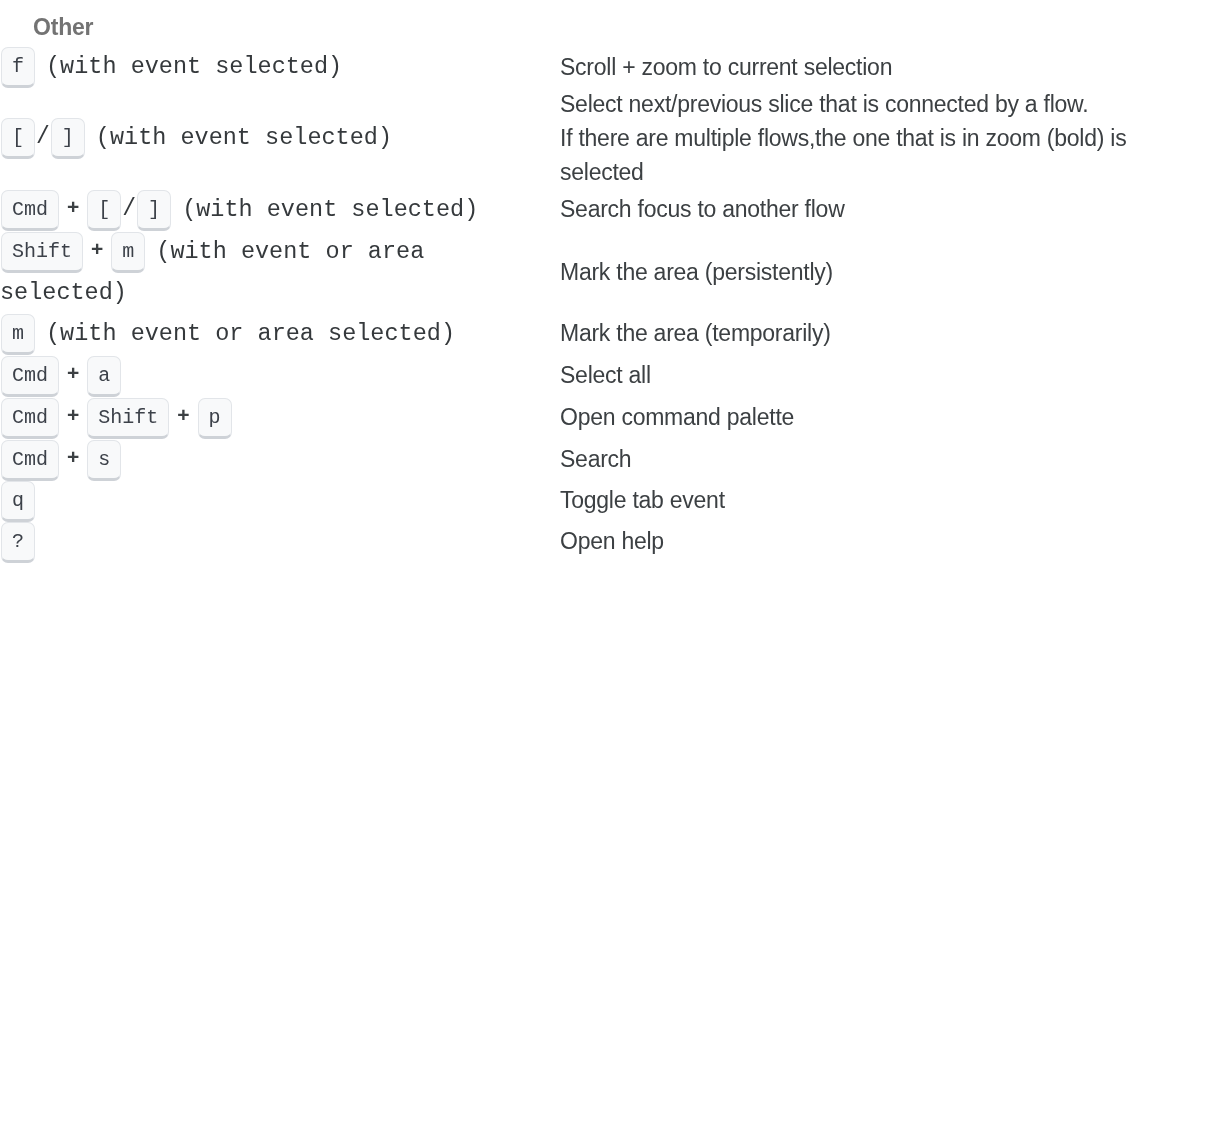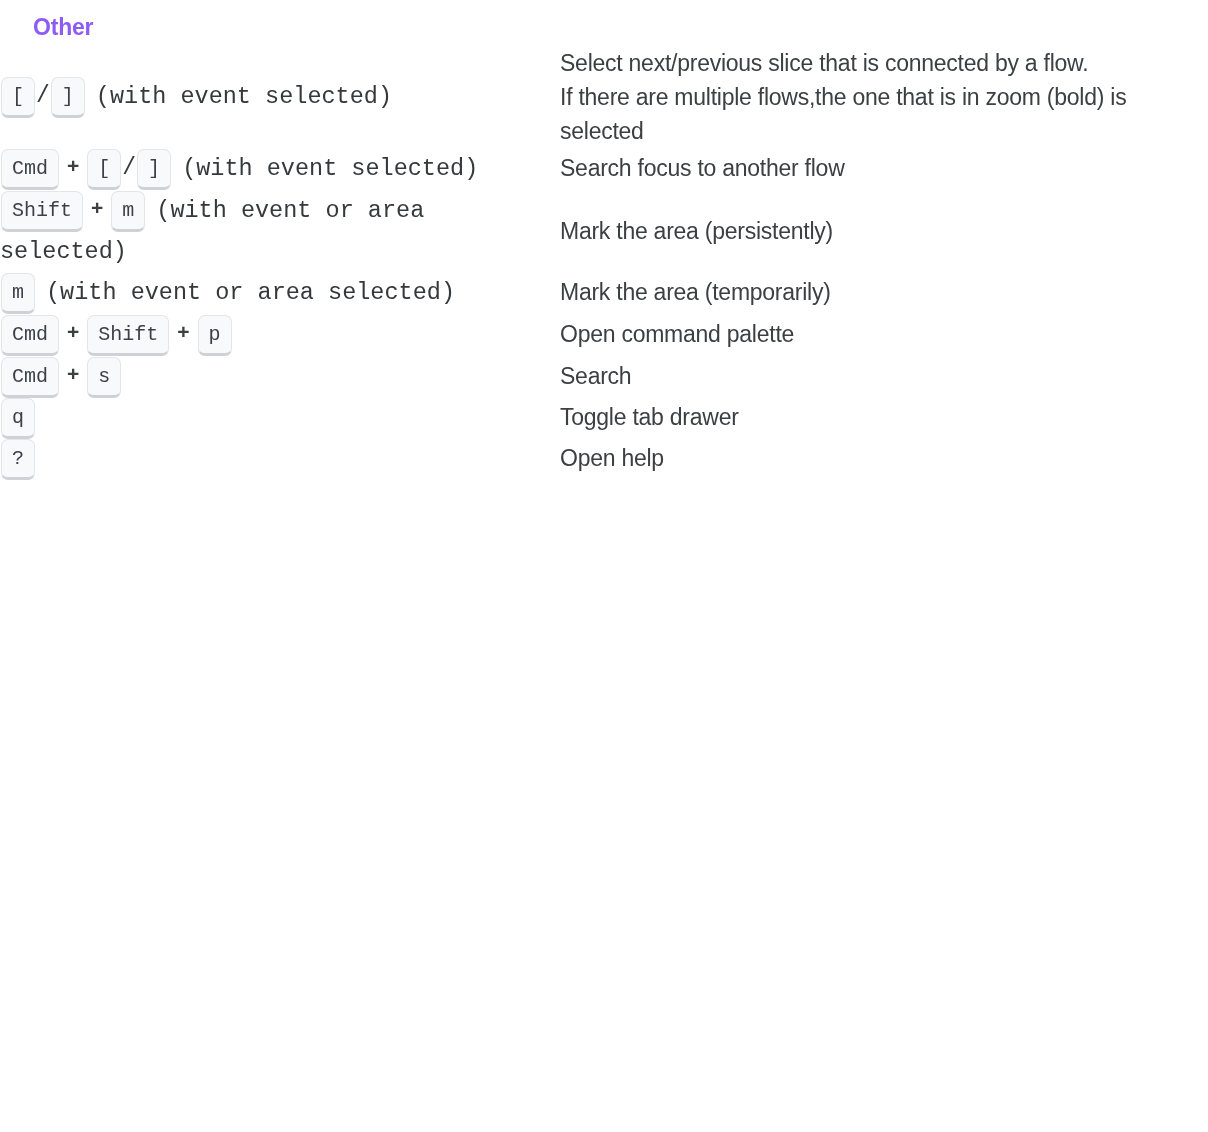--- a/index.html
+++ b/index.html
@@ -18,21 +18,21 @@
     position: relative;
     width: 1208px;
     padding-top: 14px;
     box-sizing: border-box;
   }
 
   .section-title {
     font-family: "Liberation Sans", sans-serif;
     font-size: 23px;
     font-weight: bold;
-    color: #8b5cf6;
+    color: #737373;
     margin: 0 0 6px 33px;
     letter-spacing: -0.2px;
   }
 
   table.shortcut-table {
     width: 1208px;
     border-collapse: collapse;
     table-layout: fixed;
   }
 
@@ -116,20 +116,30 @@
 <body>
 
 <div class="help-panel">
 
   <h2 class="section-title">Other</h2>
 
   <table class="shortcut-table">
     <tbody>
         <tr>
           <td class="keys-cell">
+            <div class="keys-line"><kbd class="key">f</kbd><span class="note">(with event selected)</span></div>
+          </td>
+          <td class="desc-cell">
+            <div class="desc">
+              <span class="desc-para">Scroll + zoom to current selection</span>
+            </div>
+          </td>
+        </tr>
+        <tr>
+          <td class="keys-cell">
             <div class="keys-line"><kbd class="key">[</kbd><span class="slash">/</span><kbd class="key">]</kbd><span class="note">(with event selected)</span></div>
           </td>
           <td class="desc-cell">
             <div class="desc">
               <span class="desc-para">Select next/previous slice that is connected by a flow.</span>
               <span class="desc-para">If there are multiple flows,the one that is in zoom (bold) is selected</span>
             </div>
           </td>
         </tr>
         <tr>
@@ -157,20 +167,30 @@
             <div class="keys-line"><kbd class="key">m</kbd><span class="note">(with event or area selected)</span></div>
           </td>
           <td class="desc-cell">
             <div class="desc">
               <span class="desc-para">Mark the area (temporarily)</span>
             </div>
           </td>
         </tr>
         <tr>
           <td class="keys-cell">
+            <div class="keys-line"><kbd class="key">Cmd</kbd><span class="plus">+</span><kbd class="key">a</kbd></div>
+          </td>
+          <td class="desc-cell">
+            <div class="desc">
+              <span class="desc-para">Select all</span>
+            </div>
+          </td>
+        </tr>
+        <tr>
+          <td class="keys-cell">
             <div class="keys-line"><kbd class="key">Cmd</kbd><span class="plus">+</span><kbd class="key">Shift</kbd><span class="plus">+</span><kbd class="key">p</kbd></div>
           </td>
           <td class="desc-cell">
             <div class="desc">
               <span class="desc-para">Open command palette</span>
             </div>
           </td>
         </tr>
         <tr>
           <td class="keys-cell">
@@ -181,21 +201,21 @@
               <span class="desc-para">Search</span>
             </div>
           </td>
         </tr>
         <tr>
           <td class="keys-cell">
             <div class="keys-line"><kbd class="key">q</kbd></div>
           </td>
           <td class="desc-cell">
             <div class="desc">
-              <span class="desc-para">Toggle tab drawer</span>
+              <span class="desc-para">Toggle tab event</span>
             </div>
           </td>
         </tr>
         <tr>
           <td class="keys-cell">
             <div class="keys-line"><kbd class="key">?</kbd></div>
           </td>
           <td class="desc-cell">
             <div class="desc">
               <span class="desc-para">Open help</span>

